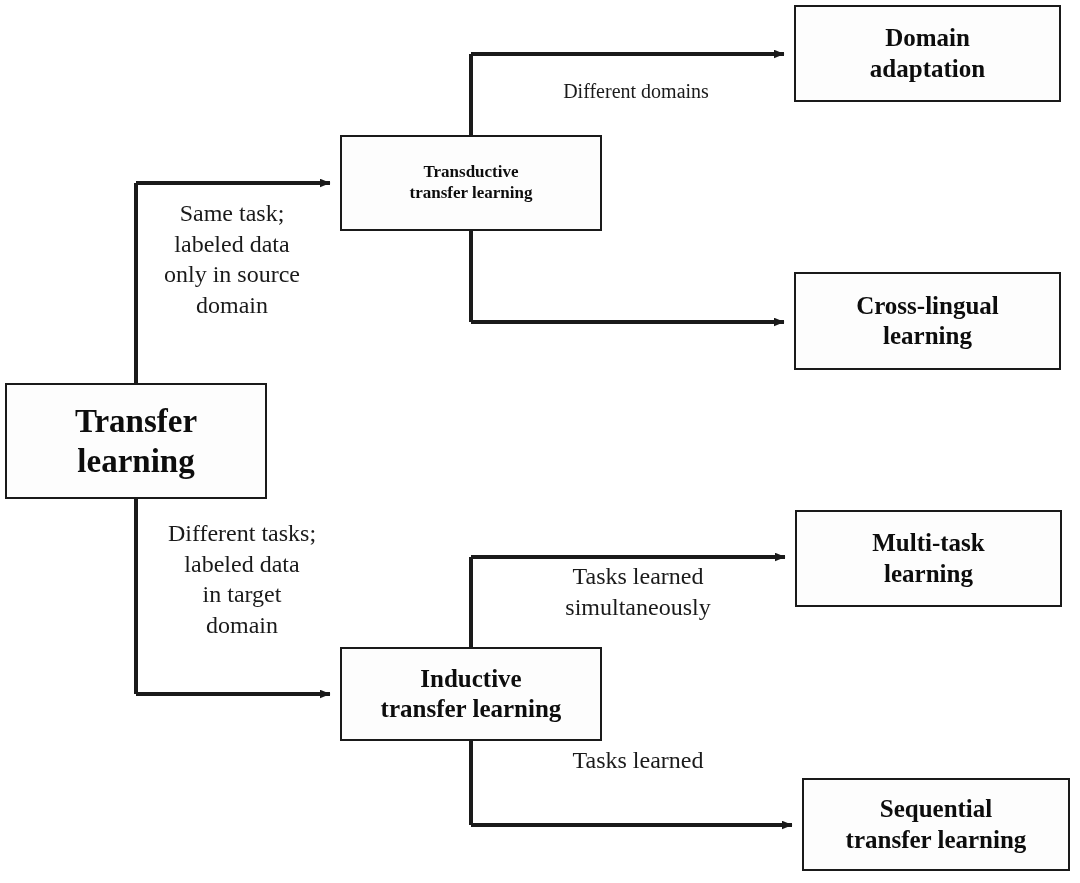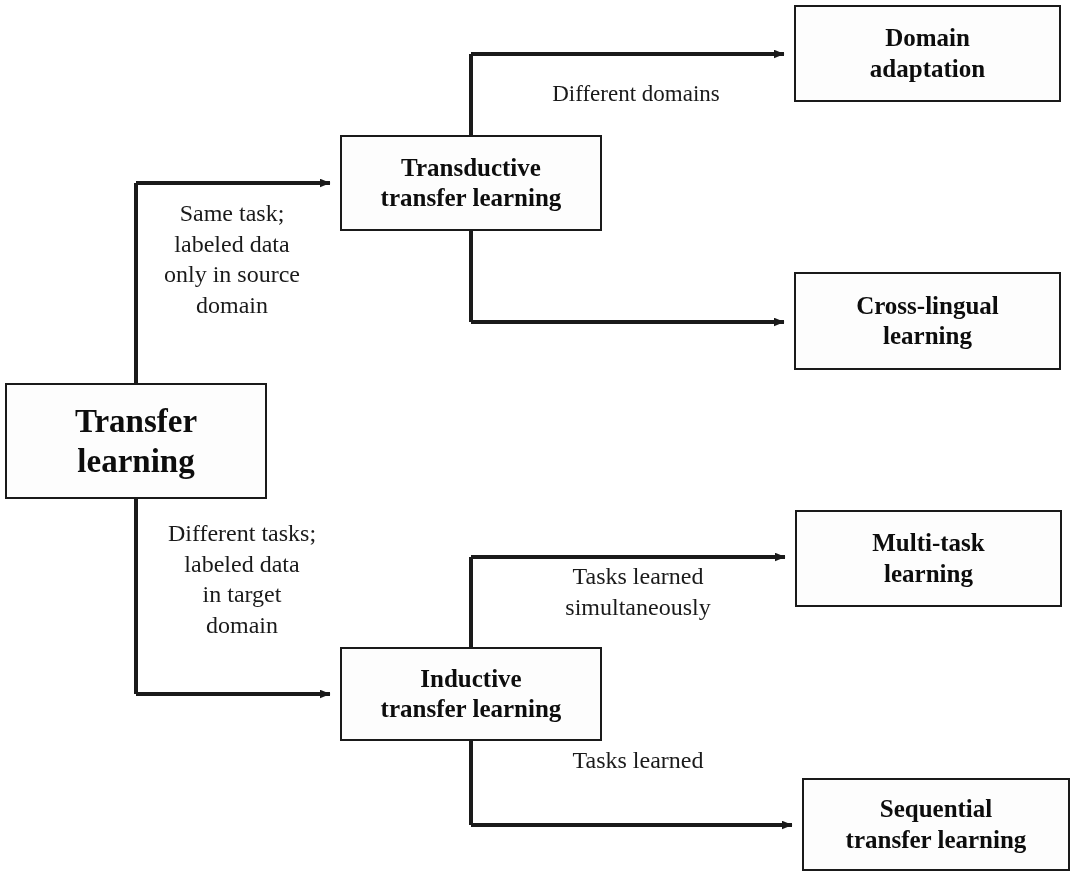--- a/index.html
+++ b/index.html
@@ -82,21 +82,21 @@
     <path d="M471,557 L785,557" stroke="#1a1a1a" stroke-width="4" fill="none" marker-end="url(#arrowhead)"></path>
 
     <path d="M471,825 L792,825" stroke="#1a1a1a" stroke-width="4" fill="none" marker-end="url(#arrowhead)"></path>
   </svg>
 
   <div class="node" style="left:5px; top:383px; width:262px; height:116px; font-size:33px;">
     <span class="line">Transfer</span>
     <span class="line">learning</span>
   </div>
 
-  <div class="node" style="left:340px; top:135px; width:262px; height:96px; font-size:25px;">
+  <div class="node" style="left:340px; top:135px; width:262px; height:96px; font-size:17px;">
     <span class="line">Transductive</span>
     <span class="line">transfer learning</span>
   </div>
 
   <div class="node" style="left:340px; top:647px; width:262px; height:94px; font-size:25px;">
     <span class="line">Inductive</span>
     <span class="line">transfer learning</span>
   </div>
 
   <div class="node" style="left:794px; top:5px; width:267px; height:97px; font-size:25px;">
@@ -126,21 +126,21 @@
     <span class="line">domain</span>
   </div>
 
   <div class="edge-label" style="left:140px; top:518px; width:204px; font-size:24px;">
     <span class="line">Different tasks;</span>
     <span class="line">labeled data</span>
     <span class="line">in target</span>
     <span class="line">domain</span>
   </div>
 
-  <div class="edge-label" style="left:513px; top:79px; width:246px; font-size:23px;">
+  <div class="edge-label" style="left:513px; top:79px; width:246px; font-size:20px;">
     <span class="line">Different domains</span>
   </div>
 
 
   <div class="edge-label" style="left:535px; top:561px; width:206px; font-size:24px;">
     <span class="line">Tasks learned</span>
     <span class="line">simultaneously</span>
   </div>
 
   <div class="edge-label" style="left:535px; top:745px; width:206px; font-size:24px;">

